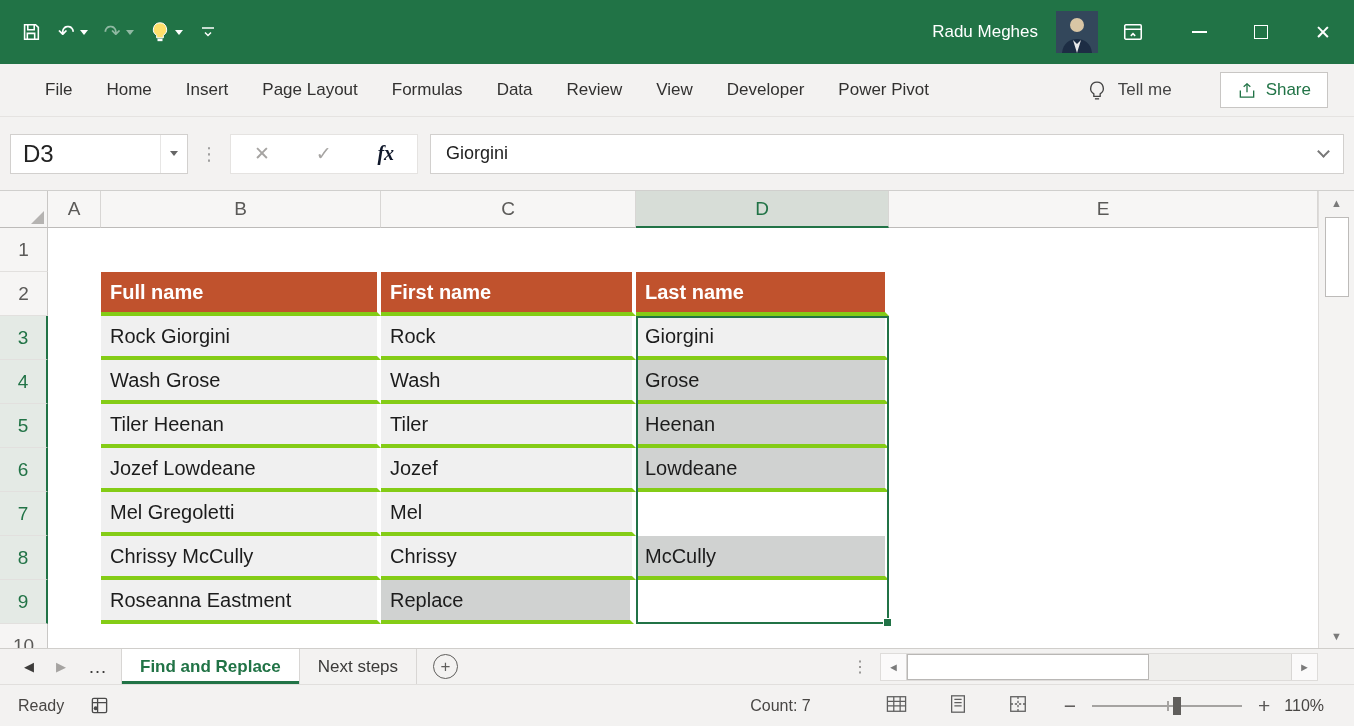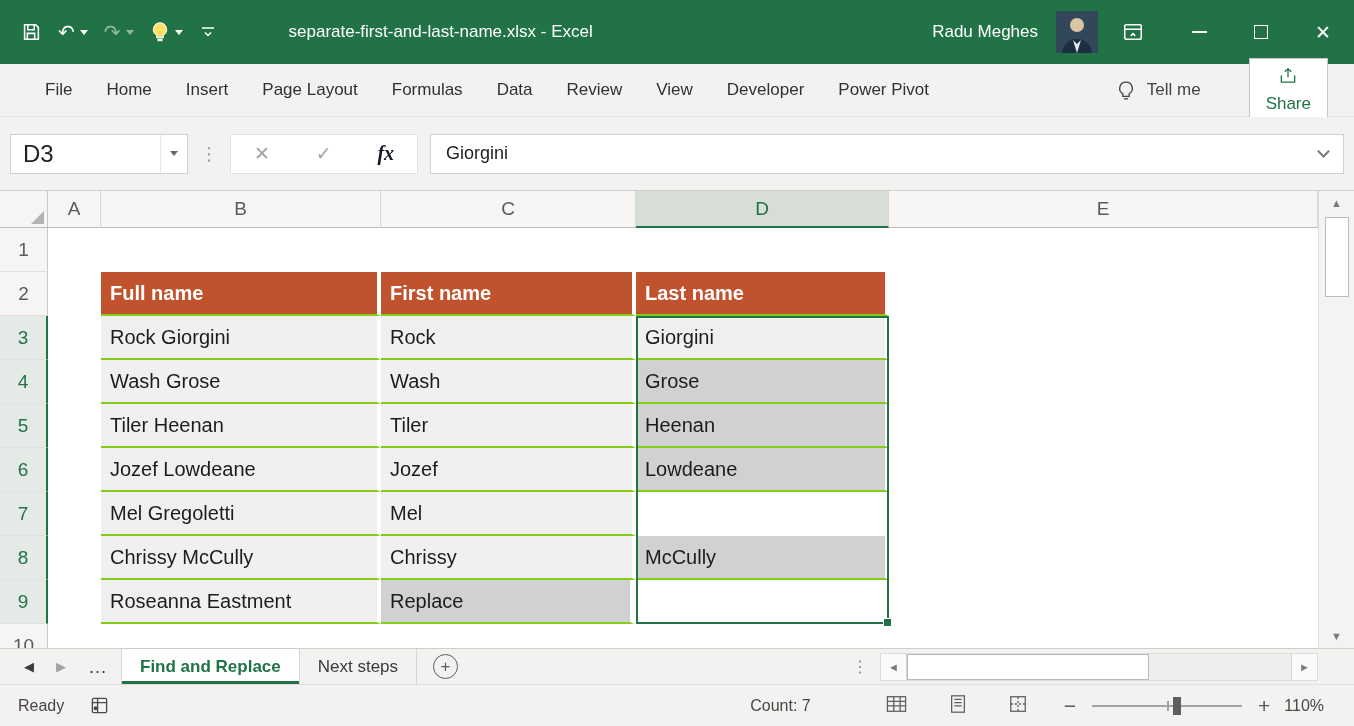--- a/index.html
+++ b/index.html
@@ -22,21 +22,21 @@
   .avatar{width:42px;height:42px;display:block;overflow:hidden;}
   .tb-right .tb-btn{margin:0 24px;}
   .win-btn{width:62px;height:100%;display:flex;align-items:center;justify-content:center;font-size:19px;}
   .min-glyph{width:15px;height:2px;background:#fff;display:block;}
   .max-glyph{width:14px;height:14px;border:1.5px solid #fff;display:block;}
 
   
   .ribbon{height:53px;background:#f3f2f1;display:flex;align-items:center;padding-left:28px;border-bottom:1px solid #e5e3e1;flex:0 0 auto;}
   .rtab{font-size:17px;color:#323130;padding:8px 17px;height:100%;display:flex;align-items:center;white-space:nowrap;}
   .tellme{display:flex;align-items:center;gap:11px;font-size:17px;color:#444;margin-right:48px;}
-  .share{display:flex;align-items:center;gap:9px;font-size:17px;color:var(--accent-green,#217346);background:#fff;border:1px solid #c8c6c4;padding:7px 16px;margin-right:26px;flex-direction:column;}
+  .share{display:flex;align-items:center;gap:9px;font-size:17px;color:var(--accent-green,#217346);background:#fff;border:1px solid #c8c6c4;padding:7px 16px;margin-right:26px;}
 
   
   .formula-row{height:74px;background:#f3f2f1;display:flex;align-items:center;padding:0 10px;gap:12px;border-bottom:1px solid #d0cfcd;flex:0 0 auto;}
   .namebox{width:178px;height:40px;background:#fff;border:1px solid #d2d0ce;display:flex;align-items:center;font-size:24px;color:#222;padding-left:12px;}
   .nb-dd{margin-left:auto;padding:0 9px;border-left:1px solid #e7e6e5;height:100%;display:flex;align-items:center;}
   .fsep{color:#9a9a9a;font-size:18px;}
   .fbtns{width:188px;height:40px;background:#fff;border:1px solid #e5e3e1;display:flex;align-items:center;justify-content:space-around;}
   .fbtn{font-size:19px;color:#a6a4a2;}
   .fbtn.fx{font-family:"Liberation Serif",serif;font-style:italic;font-weight:700;color:#0f172a;font-size:20px;}
   .finput{flex:1;height:40px;background:#fff;border:1px solid #d2d0ce;display:flex;align-items:center;padding:0 15px;font-size:18px;color:#222;}
@@ -48,21 +48,21 @@
   .corner{width:48px;height:100%;background:#f6f5f4;border-right:1px solid #c9c7c5;border-bottom:1px solid #bdbbb9;position:relative;}
   .corner:after{content:"";position:absolute;right:3px;bottom:3px;width:0;height:0;border-left:13px solid transparent;border-bottom:13px solid #b5b3b1;}
   .colhead{height:100%;background:#f7f6f5;border-right:1px solid #d8d6d4;border-bottom:1px solid #bdbbb9;display:flex;align-items:center;justify-content:center;font-size:19px;color:#5b5a58;}
   .colhead.sel{background:#d7ddd7;color:var(--accent-green,#217346);border-bottom:2px solid var(--accent-green,#217346);}
   .w-a{width:53px;flex:0 0 53px;} .w-b{width:280px;flex:0 0 280px;} .w-c{width:255px;flex:0 0 255px;}
   .w-d{width:253px;flex:0 0 253px;} .w-e{width:429px;flex:0 0 429px;}
   .grow{display:flex;height:44px;}
   .rowhead{width:48px;flex:0 0 48px;background:#f6f5f4;border-right:1px solid #c9c7c5;border-bottom:1px solid #e2e0de;display:flex;align-items:center;justify-content:center;font-size:19px;color:#5b5a58;}
   .rowhead.sel{background:#e4eae5;color:var(--accent-green,#217346);border-right:2px solid var(--accent-green,#217346);}
   .cell{display:flex;align-items:center;font-size:20px;color:#1c1c1c;padding-left:9px;background:#fff;overflow:hidden;white-space:nowrap;}
-  .tcell{border-right:4px solid #fff;border-bottom:2px solid #84cc16;text-align:right;}
+  .tcell{border-right:4px solid #fff;border-bottom:4px solid #84cc16;text-align:right;}
   .cell.head{background:var(--table-header-bg,#c0522d);color:#fff;font-weight:700;}
   .cell.band{background:var(--band-gray,#f0f0f0);}
   .cell.selc{background:var(--selection-gray,#d0d2d1);}
   .sel-outline{position:absolute;left:636px;top:125px;width:253px;height:308px;border:2px solid var(--accent-green,#217346);pointer-events:none;z-index:3;}
   .fill-handle{position:absolute;right:-5px;bottom:-5px;width:9px;height:9px;background:var(--accent-green,#217346);border:1.5px solid #fff;}
   .vscroll{position:absolute;top:0;right:0;bottom:0;width:36px;background:#f4f3f2;border-left:1px solid #dedcda;display:flex;flex-direction:column;align-items:center;z-index:4;}
   .vs-arrow{height:24px;display:flex;align-items:center;justify-content:center;font-size:11px;color:#7a7a7a;width:100%;}
   .vs-thumb{width:24px;height:80px;background:#fff;border:1px solid #bdbbb9;margin-top:2px;}
 
   
@@ -124,21 +124,20 @@
         <span class="tri"></span>
       </button>
       <button class="tb-btn">
         <svg width="18" height="18" viewBox="0 0 18 18" stroke="#fff" fill="none" stroke-width="1.5">
             <path d="M3 5h12"></path>
             <path d="M6 9.5l3 3 3-3"></path>
           </svg>
       </button>
     </div>
 
-    <div class="tb-title">separate-first-and-last-name.xlsx - Excel</div>
 
     <div class="tb-right">
       <span class="tb-user">Radu Meghes</span>
       <span class="avatar">
         <svg width="42" height="42" viewBox="0 0 42 42">
             <rect width="42" height="42" fill="#33475b"></rect>
             <circle cx="21" cy="14" r="7" fill="#d9c6a5"></circle>
             <path d="M6 42c1-10 8-14 15-14s14 4 15 14z" fill="#1d2d44"></path>
             <path d="M17 29l4 4 4-4-4 13z" fill="#e8e8e8"></path>
           </svg>

